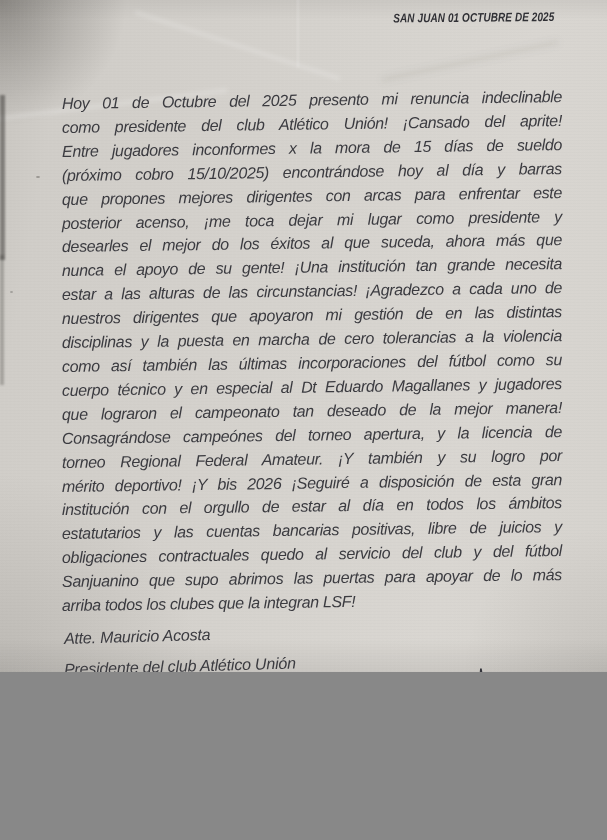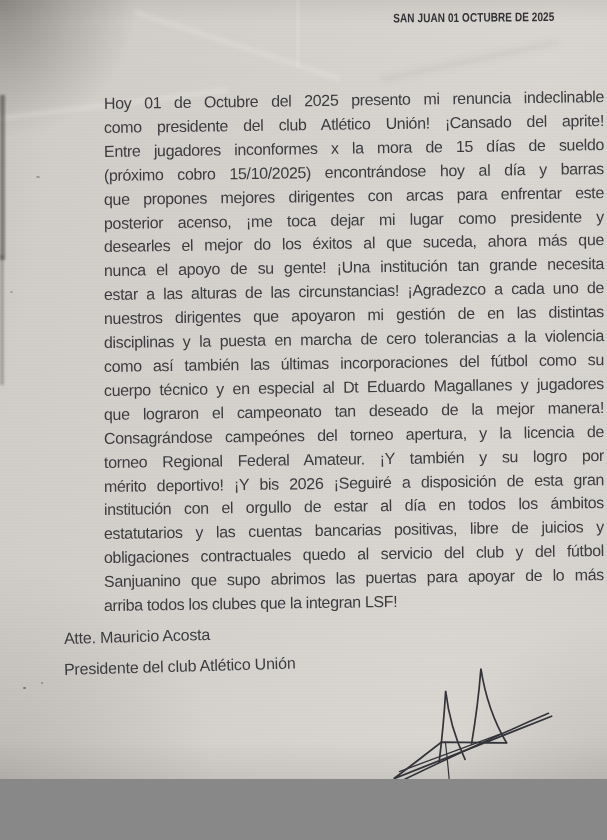--- a/index.html
+++ b/index.html
@@ -1,26 +1,27 @@
 <!DOCTYPE html>
 <html><head>
 <meta charset="utf-8">
 <style>
   html,body{margin:0;padding:0;background:#888;}
   .photo{
     position:relative;
-    width:607px;height:779px;
+    width:607px;height:672px;
     overflow:hidden;
     font-family:"Liberation Sans","DejaVu Sans",sans-serif;
     background:
       radial-gradient(circle at 0% 0%, rgba(52,49,45,.38), rgba(52,49,45,0) 14%),
       radial-gradient(circle at 0% 100%, rgba(60,57,52,.14), rgba(60,57,52,0) 22%),
       radial-gradient(circle at 100% 100%, rgba(60,57,52,.10), rgba(60,57,52,0) 16%),
       linear-gradient(to bottom, rgba(0,0,0,.06), rgba(0,0,0,0) 3%, rgba(0,0,0,0) 95%, rgba(0,0,0,.07)),
       linear-gradient(100deg, #c7c4bf 0%, #d0cdc8 10%, #d5d2cd 45%, #d9d6d1 75%, #d5d2cd 100%);
+    font-style: italic;
   }
   .grain{
     position:absolute;inset:0;pointer-events:none;
     background:
       repeating-linear-gradient(0deg, rgba(0,0,0,.013) 0 1px, transparent 1px 3px),
       repeating-linear-gradient(90deg, rgba(255,255,255,.02) 0 1px, transparent 1px 4px);
   }
   .crease{position:absolute;pointer-events:none;}
   .crease-topleft{left:-12px;top:103px;width:240px;height:4px;background:rgba(255,255,255,.22);transform:rotate(-7deg);filter:blur(2px);}
   .crease-topcenter{left:130px;top:44px;width:215px;height:3px;background:rgba(255,255,255,.24);transform:rotate(18deg);filter:blur(2px);}
@@ -38,21 +39,20 @@
   .dateline{
     position:absolute;top:10px;right:53px;
     font-size:12.5px;font-weight:600;color:#303035;
     letter-spacing:.1px;white-space:nowrap;
     transform:rotate(-.5deg) scaleX(.8);transform-origin:100% 50%;
   }
   .letter-body{
     position:absolute;left:62px;top:92px;width:500px;
     font-size:16px;line-height:23.9px;color:#3b3b40;
     letter-spacing:-.35px;
-    margin-left:42px;
   }
   .letter-body .line{
     text-align:justify;text-align-last:justify;
     transform:rotate(-.8deg);transform-origin:0 50%;
     white-space:normal;
   }
   .letter-body .line.last{text-align-last:left;}
   .closing, .closing-title{
     position:absolute;left:64px;
     font-size:16px;color:#3b3b40;letter-spacing:-.2px;white-space:nowrap;

